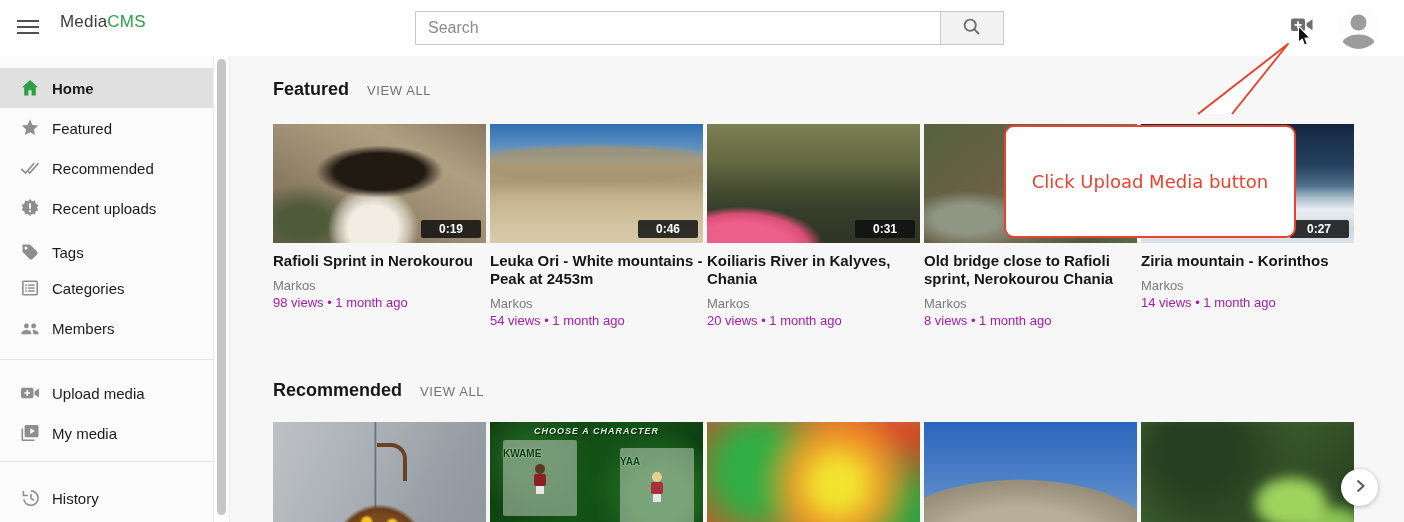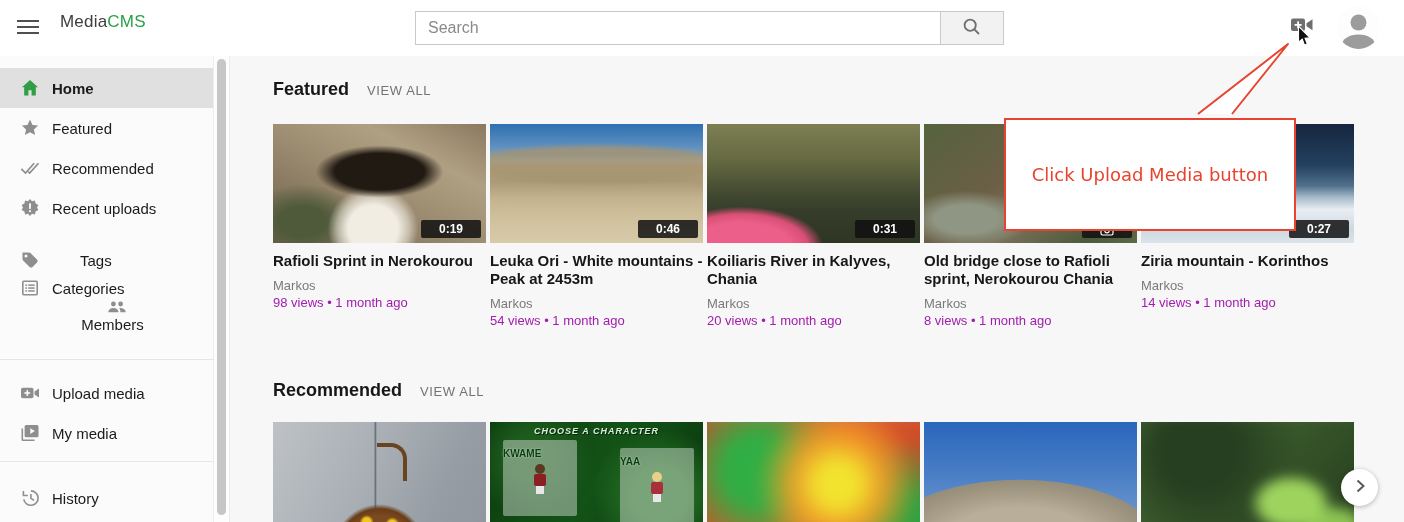--- a/index.html
+++ b/index.html
@@ -95,22 +95,22 @@
   .sprite{position:absolute;left:50%;top:24px;transform:translateX(-50%);width:14px;height:30px;}
   .sprite .sp-head{position:absolute;left:2px;top:0;width:10px;height:10px;border-radius:50%;}
   .sprite .sp-body{position:absolute;left:1px;top:10px;width:12px;height:12px;border-radius:2px;}
   .sprite .sp-legs{position:absolute;left:3px;top:22px;width:8px;height:8px;background:#e8e8e8;}
   .kwame .sp-head{background:#5a3a1f;} .kwame .sp-body{background:#8c1f24;}
   .yaa .sp-head{background:#e8d08a;} .yaa .sp-body{background:#a8303a;}
   
   .next-btn{position:absolute;left:1341px;top:469px;width:37px;height:37px;border-radius:50%;background:#fff;border:none;
     box-shadow:0 1px 5px rgba(0,0,0,.28);display:flex;align-items:center;justify-content:center;cursor:pointer;z-index:15;}
   
-  .tooltip-box{position:absolute;left:1004px;top:118px;width:288px;height:109px;background:#fff;border:2px solid #e8432e;
-    border-radius:0;display:flex;align-items:center;justify-content:center;z-index:30;
+  .tooltip-box{position:absolute;left:1004px;top:125px;width:288px;height:109px;background:#fff;border:2px solid #e8432e;
+    border-radius:10px;display:flex;align-items:center;justify-content:center;z-index:30;
     font-family:"DejaVu Sans",sans-serif;font-size:18px;color:#e8432e;}
   .tooltip-tail{position:absolute;left:1150px;top:38px;width:160px;height:80px;z-index:31;pointer-events:none;}
   .cursor{position:absolute;left:1297px;top:25px;width:17px;height:23px;z-index:40;pointer-events:none;}
 </style>
 </head>
 <body>
 
 <div class="topbar">
   <button class="menu-btn">
     <svg width="22" height="16" viewBox="0 0 22 16">
@@ -184,21 +184,21 @@
   <div class="side-item" style="top:132px;">
     <span class="sicon">
         <svg width="20" height="20" viewBox="0 0 20 20">
           <path d="M10 1 l2 2.2 2.9-.7.7 2.9 2.8 1.5 -1.4 2.6 1.4 2.6 -2.8 1.5 -.7 2.9 -2.9-.7 -2 2.2 -2-2.2 -2.9.7 -.7-2.9 -2.8-1.5 1.4-2.6 -1.4-2.6 2.8-1.5.7-2.9 2.9.7Z" fill="#8e8e8e"></path>
           <rect x="9.1" y="5.3" width="1.8" height="5.6" fill="#fbfbfb"></rect>
           <rect x="9.1" y="12.2" width="1.8" height="1.9" fill="#fbfbfb"></rect>
         </svg>
       </span>
     <span class="slabel">Recent uploads</span>
   </div>
-  <div class="side-item" style="top:184px;gap:28px;">
+  <div class="side-item" style="top:176px;">
     <span class="sicon">
         <svg width="20" height="20" viewBox="0 0 20 20">
           <path d="M2.5 2.5 h6.6 c.5 0 1 .2 1.4.6 l6.5 6.5 c.8.8.8 2.1 0 2.9 l-4.5 4.5 c-.8.8-2.1.8-2.9 0 L3.1 10.5 c-.4-.4-.6-.9-.6-1.4 Z" fill="#8e8e8e"></path>
           <circle cx="6" cy="6" r="1.5" fill="#fbfbfb"></circle>
         </svg>
       </span>
     <span class="slabel">Tags</span>
   </div>
   <div class="side-item" style="top:212px;">
     <span class="sicon">
@@ -207,21 +207,21 @@
           <rect x="5.3" y="6.4" width="1.8" height="1.5" fill="#8e8e8e"></rect>
           <rect x="8.2" y="6.4" width="6.5" height="1.5" fill="#8e8e8e"></rect>
           <rect x="5.3" y="9.3" width="1.8" height="1.5" fill="#8e8e8e"></rect>
           <rect x="8.2" y="9.3" width="6.5" height="1.5" fill="#8e8e8e"></rect>
           <rect x="5.3" y="12.2" width="1.8" height="1.5" fill="#8e8e8e"></rect>
           <rect x="8.2" y="12.2" width="6.5" height="1.5" fill="#8e8e8e"></rect>
         </svg>
       </span>
     <span class="slabel">Categories</span>
   </div>
-  <div class="side-item" style="top:240px;flex-direction:column;">
+  <div class="side-item" style="top:252px;">
     <span class="sicon">
         <svg width="20" height="20" viewBox="0 0 20 20">
           <circle cx="6.4" cy="8" r="2.4" fill="#8e8e8e"></circle>
           <circle cx="13.6" cy="8" r="2.4" fill="#8e8e8e"></circle>
           <path d="M1.4 15.6 c0-2.3 2.3-3.7 5-3.7 s5 1.4 5 3.7 v.7 h-10Z" fill="#8e8e8e"></path>
           <path d="M12.2 11.95 c2.9-.2 6.4 1.2 6.4 3.65 v.7 h-5.2 v-.7 c0-1.5-.4-2.7-1.2-3.65Z" fill="#8e8e8e"></path>
         </svg>
       </span>
     <span class="slabel">Members</span>
   </div>

